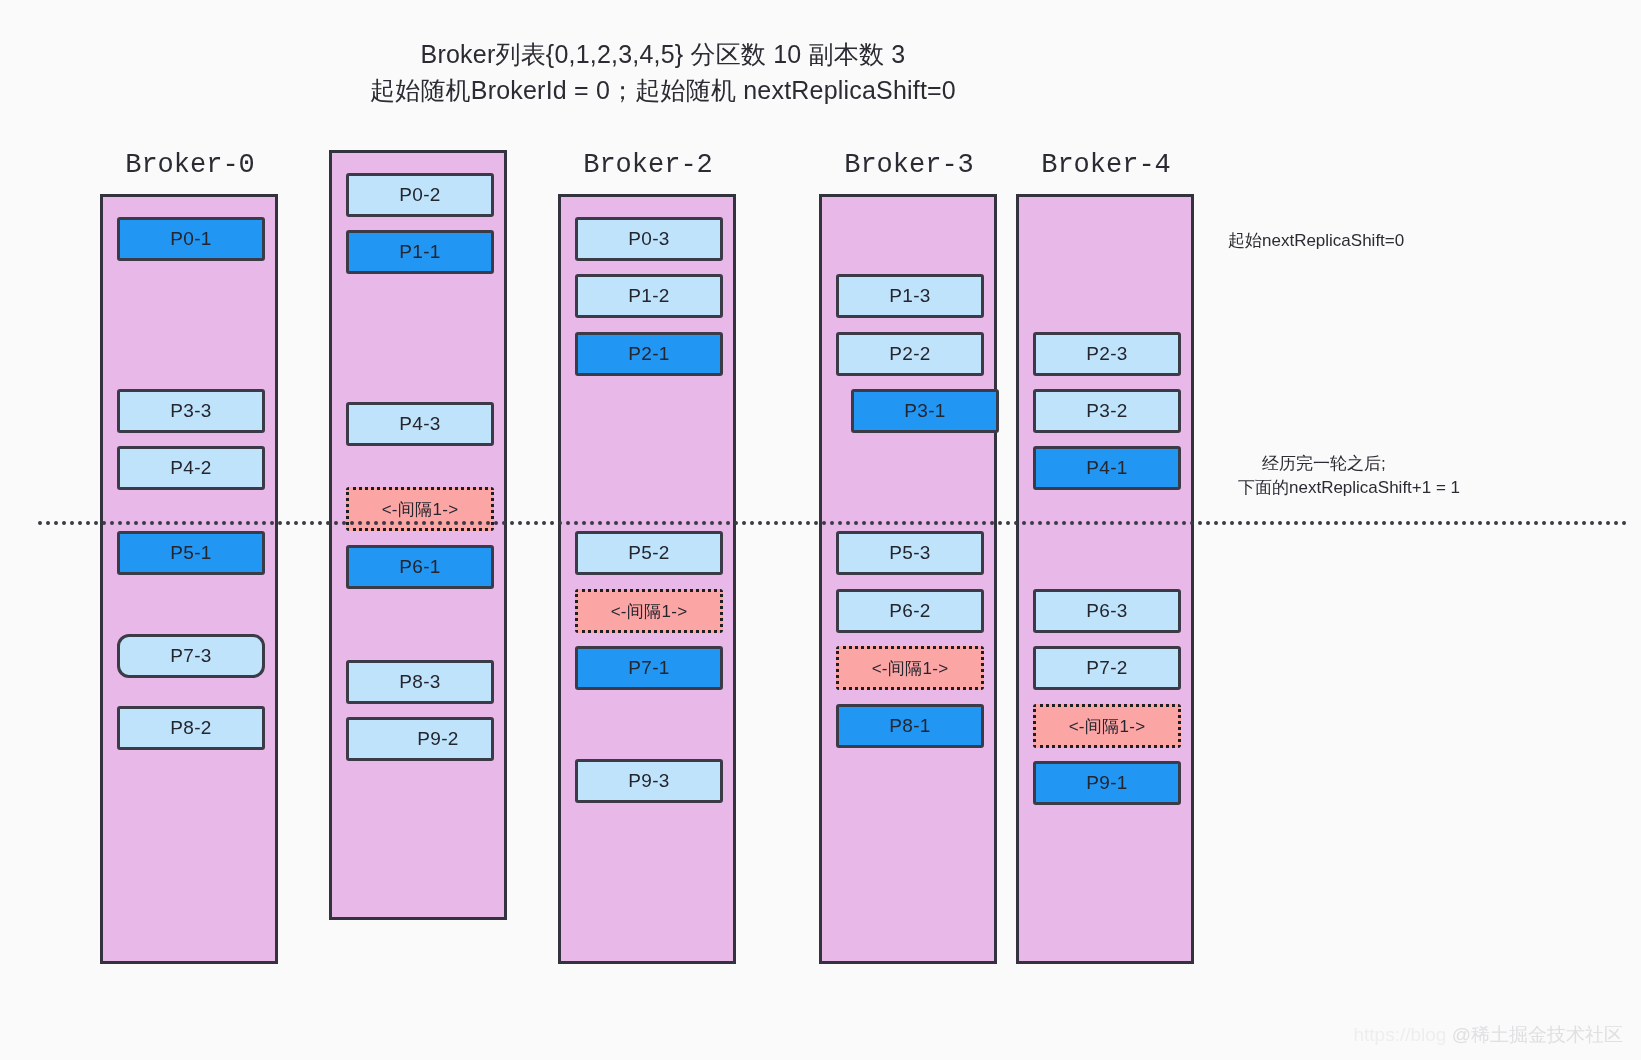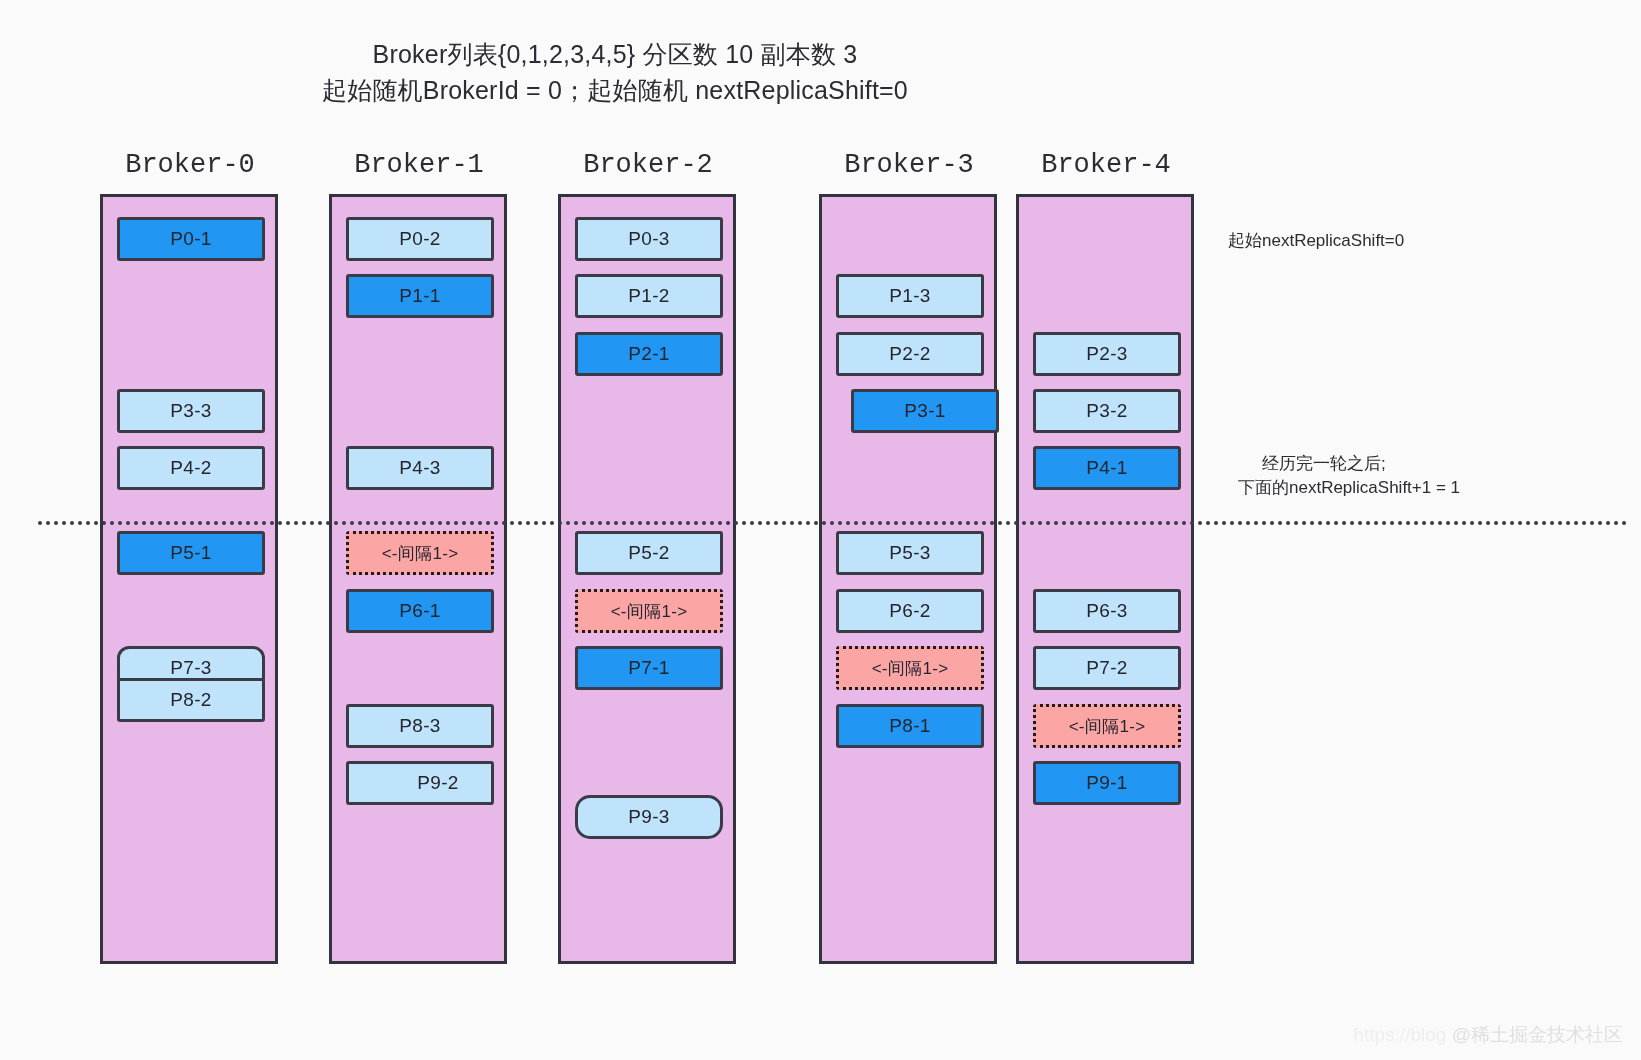--- a/index.html
+++ b/index.html
@@ -20,20 +20,21 @@
   #diagram-title {
     position: absolute;
     left: 0;
     top: 36px;
     width: 1230px;
     text-align: center;
     font-size: 25px;
     line-height: 36px;
     color: #2b2b33;
     letter-spacing: 0.2px;
+    padding-left: 48px;
   }
   #diagram-title .title-line { display: block; white-space: nowrap; }
 
   
   #brokers {
     position: absolute;
     left: 100px;
     top: 150px;
   }
   .broker-col {
@@ -129,46 +130,45 @@
 </div>
 
 <div id="brokers">
     <div class="broker-col" style="left: 0px;">
       <div class="broker-label">Broker-0</div>
       <div class="broker-body">
         <div class="pbox leader" style="top: 20px;">P0-1</div>
         <div class="pbox follower" style="top: 192px;">P3-3</div>
         <div class="pbox follower" style="top: 249px;">P4-2</div>
         <div class="pbox leader" style="top: 334px;">P5-1</div>
-        <div class="pbox follower" style="top: 449px; border-radius: 12px;">P7-3</div>
-        <div class="pbox follower" style="top: 481px;">P8-2</div>
+        <div class="pbox follower" style="top: 437px; border-radius: 12px;">P7-3</div>
+        <div class="pbox follower" style="top: 509px;">P8-2</div>
       </div>
     </div>
     <div class="broker-col" style="left: 229px;">
-      <div class="broker-label">Broker-1</div>
       <div class="broker-body">
         <div class="pbox follower" style="top: 20px;">P0-2</div>
         <div class="pbox leader" style="top: 77px;">P1-1</div>
         <div class="pbox follower" style="top: 249px;">P4-3</div>
         <div class="pbox gap" style="top: 334px;">&lt;-间隔1-&gt;</div>
         <div class="pbox leader" style="top: 392px;">P6-1</div>
         <div class="pbox follower" style="top: 507px;">P8-3</div>
         <div class="pbox follower" style="top: 564px; padding-left: 36px;">P9-2</div>
       </div>
     </div>
     <div class="broker-col" style="left: 458px;">
       <div class="broker-label">Broker-2</div>
       <div class="broker-body">
         <div class="pbox follower" style="top: 20px;">P0-3</div>
         <div class="pbox follower" style="top: 77px;">P1-2</div>
         <div class="pbox leader" style="top: 135px;">P2-1</div>
         <div class="pbox follower" style="top: 334px;">P5-2</div>
         <div class="pbox gap" style="top: 392px;">&lt;-间隔1-&gt;</div>
         <div class="pbox leader" style="top: 449px;">P7-1</div>
-        <div class="pbox follower" style="top: 598px; border-radius: 15px;">P9-3</div>
+        <div class="pbox follower" style="top: 562px;">P9-3</div>
       </div>
     </div>
     <div class="broker-col" style="left: 687px; padding-left: 32px;">
       <div class="broker-label">Broker-3</div>
       <div class="broker-body">
         <div class="pbox follower" style="top: 77px;">P1-3</div>
         <div class="pbox follower" style="top: 135px;">P2-2</div>
         <div class="pbox leader" style="top: 192px; margin-left: 15px;">P3-1</div>
         <div class="pbox follower" style="top: 334px;">P5-3</div>
         <div class="pbox follower" style="top: 392px;">P6-2</div>

